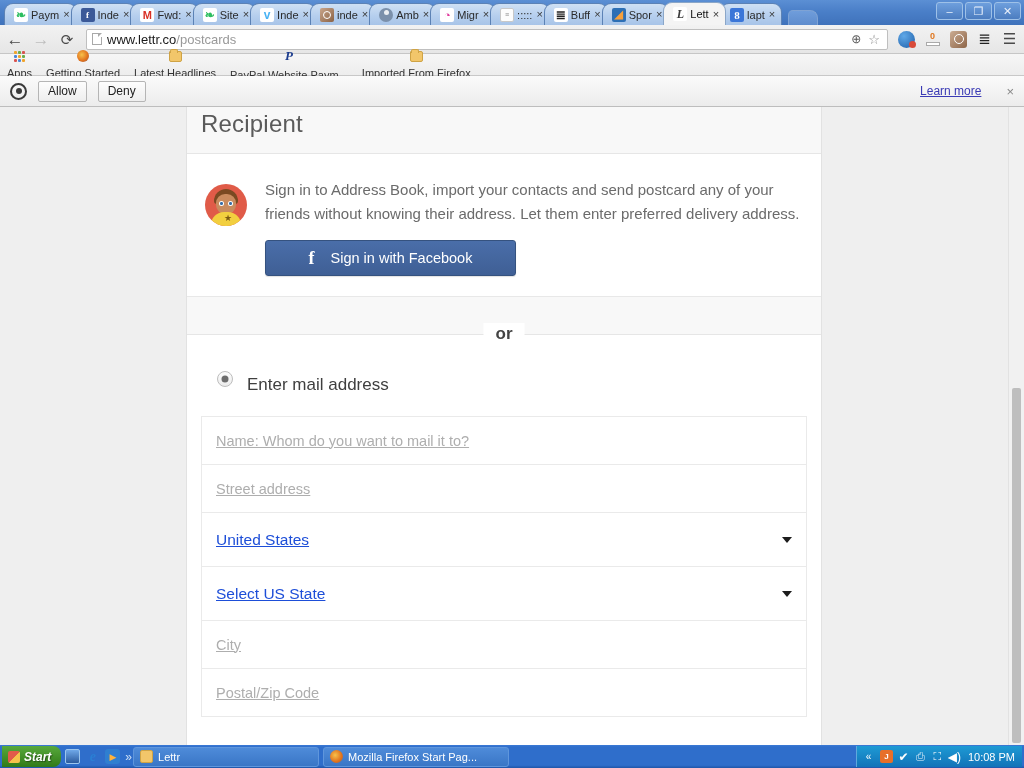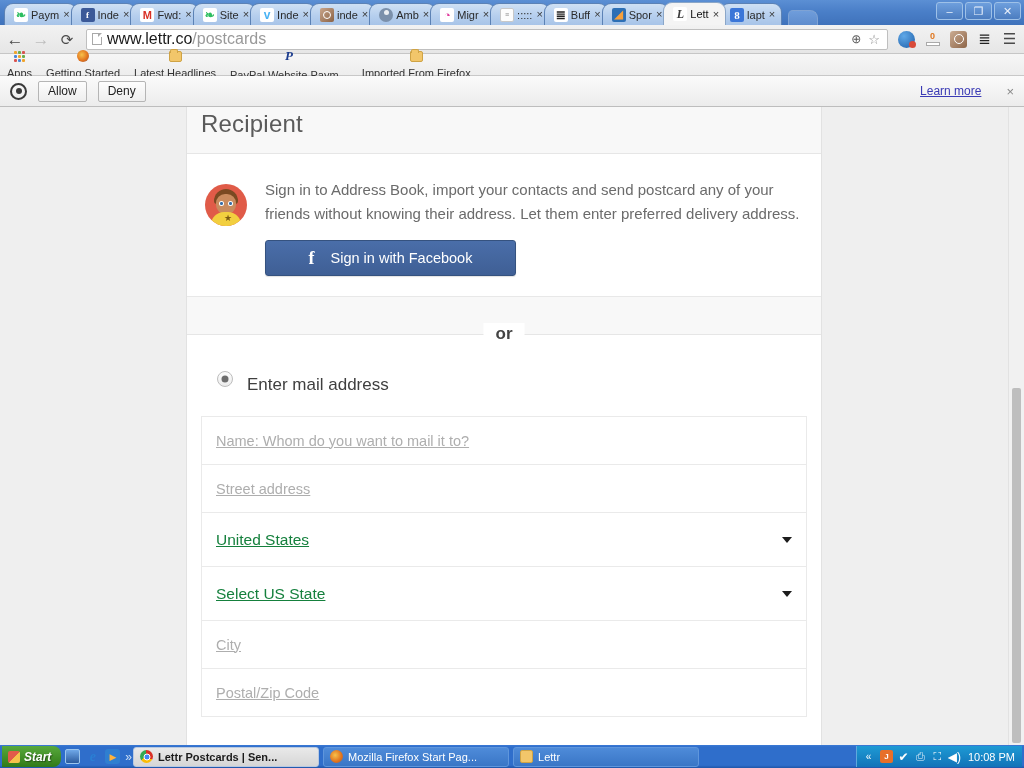--- a/index.html
+++ b/index.html
@@ -149,21 +149,21 @@
     border: 1px solid #a9a9a9;
     background: #fff;
     position: relative;
     flex: 0 0 10px;
   }
   .pageicon:after{
     content:""; position:absolute; right:-1px; top:-1px;
     border-width: 0 0 4px 4px; border-style: solid;
     border-color: transparent transparent #fff #a9a9a9;
   }
-  .urltext { color: #1a1a1a; font-size: 16px; }
+  .urltext { color: #1a1a1a; font-size: 13px; }
   .urltext .path { color: #999; }
   .omni-right { margin-left:auto; display:flex; align-items:center; gap:7px; padding-right:2px;}
   .zoomicon { font-size: 12px; color:#5a5a5a;}
   .staricon { font-size: 13px; color:#8a8a8a;}
   .ext { width: 17px; height: 17px; display:flex;align-items:center;justify-content:center; font-size:11px;}
   .ext-ball { background: radial-gradient(circle at 35% 30%, #5fa8e8, #1f5fa8); border-radius:50%; position:relative;}
   .ext-ball:after{content:"";position:absolute;width:7px;height:7px;border-radius:50%;background:#d94b3a;right:-1px;bottom:0;}
   .ext-zero { color:#e07820; font-weight:bold; font-size:9px; display:flex;flex-direction:column; line-height:1;}
   .ext-zero .bar{display:block;width:14px;height:4px;background:#fff;border:1px solid #aaa;margin-top:1px;}
   .ext-ig { background: linear-gradient(135deg,#cbac92,#8d6548); border-radius:3px; position:relative;}
@@ -396,21 +396,21 @@
     background: #fff;
     display: flex;
     align-items: center;
     padding: 9px 14px;
     font-size: 14.5px;
     color: #aeaeae;
     margin-top: -1px;
     text-decoration: underline;
   }
   .field.select {
-    color: #15803d;
+    color: #1d4ed8;
     height: 55px;
     font-size: 15.5px;
     justify-content: space-between;
   }
   .caret {
     width: 0; height: 0;
     border-left: 5px solid transparent;
     border-right: 5px solid transparent;
     border-top: 6px solid #1c1c1c;
   }
@@ -728,31 +728,27 @@
       <span class="flagicon"></span>
       <span>Start</span>
     </div>
     <div class="ql" id="ql-host">
         <div class="qlicon ql-desk"></div>
         <div class="qlicon ql-ie">e</div>
         <div class="qlicon ql-wmp">▶</div>
       </div>
     <div class="qlsep">»</div>
     <div id="task-host" style="display:flex;align-items:center;gap:4px;flex:1 1 auto;min-width:0;">
-        <div class="task active">
-          <span class="tico tico-chrome"></span>
-          <span class="tname">Lettr Postcards | Sen...</span>
+        <div class="task">
+          <span class="tico tico-folder"></span>
+          <span class="tname">Lettr</span>
         </div>
         <div class="task">
           <span class="tico tico-ff"></span>
           <span class="tname">Mozilla Firefox Start Pag...</span>
-        </div>
-        <div class="task">
-          <span class="tico tico-folder"></span>
-          <span class="tname">Lettr</span>
         </div>
       </div>
     <div class="tray">
       <span class="trayico">«</span>
       <span id="tray-host" style="display:flex;align-items:center;gap:4px;">
           <span class="trayico tr-java">J</span>
           <span class="trayico tr-shield">✔</span>
           <span class="trayico tr-print">⎙</span>
           <span class="trayico tr-net">⛶</span>
           <span class="trayico tr-vol">◀)</span>

